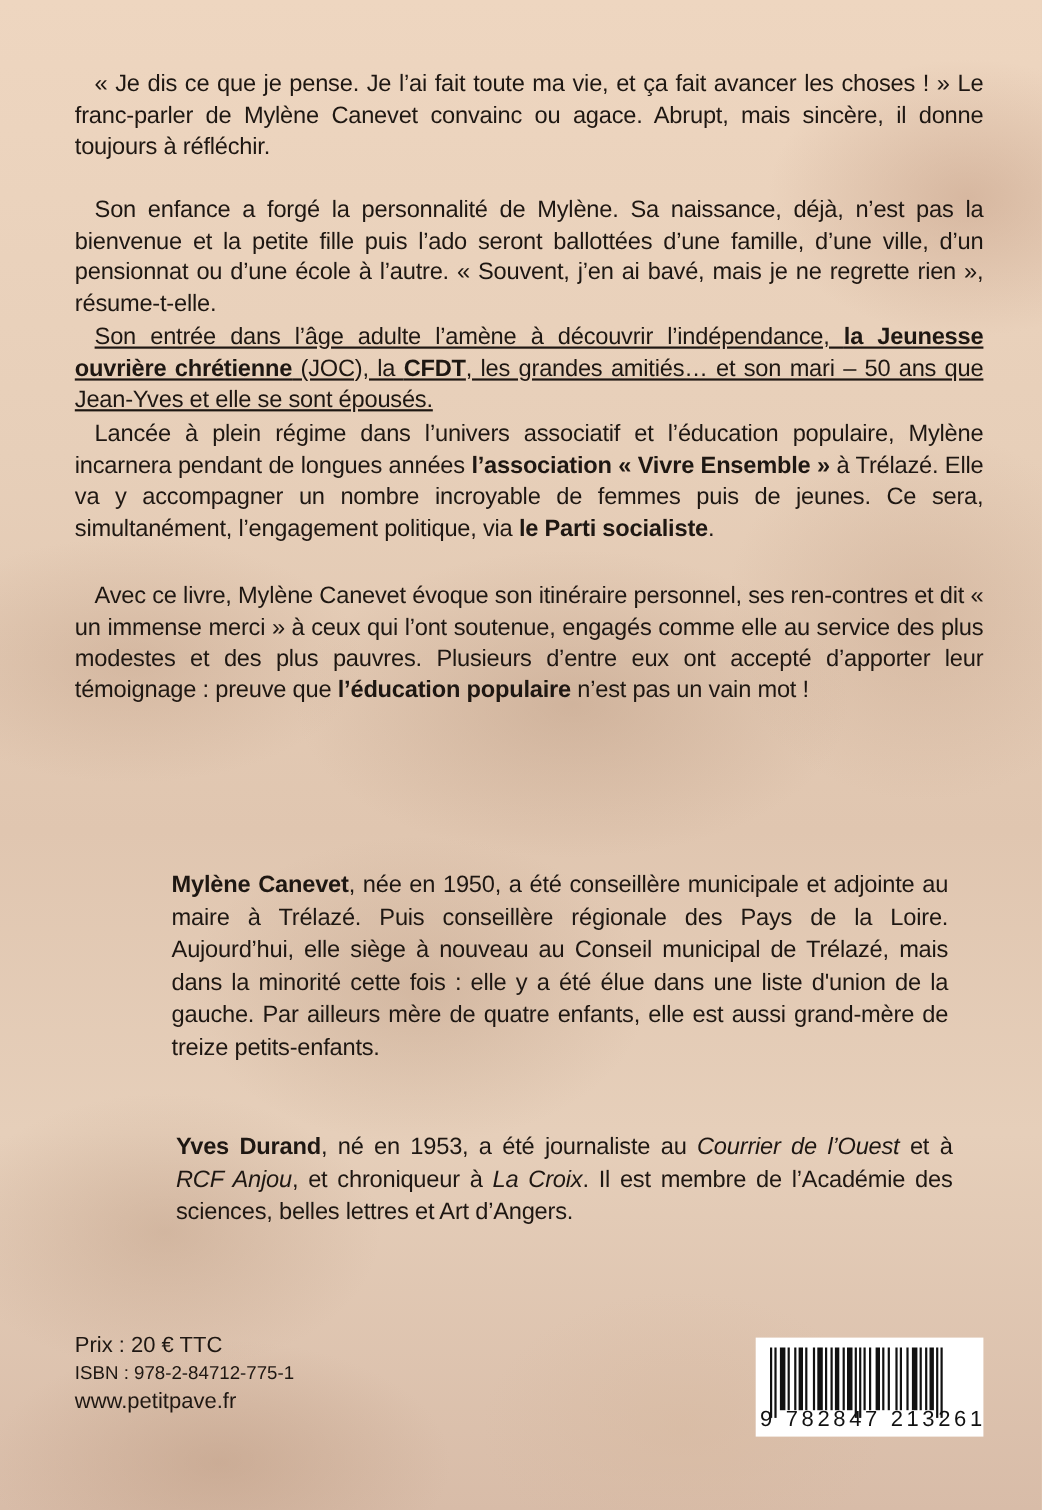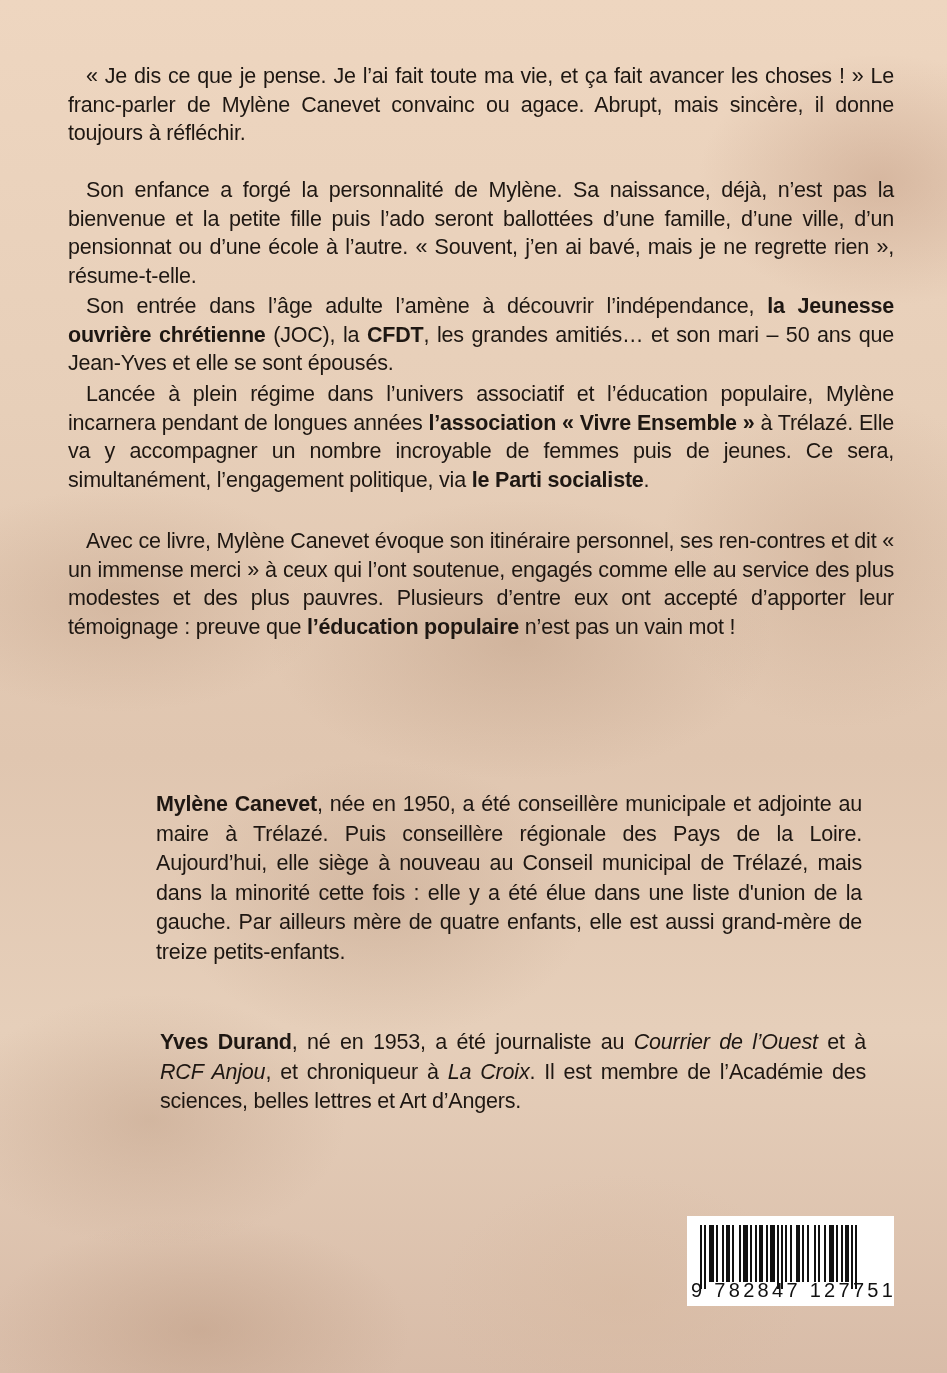--- a/index.html
+++ b/index.html
@@ -65,31 +65,36 @@
 <body>
 
 <div class="bg"></div>
 
 <div class="content">
 
   <p class="para" style="top:62px;margin:0;"><span class="indent"></span><span>« Je dis ce que je pense. Je l’ai fait toute ma vie, et ça fait avancer les choses ! » Le franc-parler de Mylène Canevet convainc ou agace. Abrupt, mais sincère, il donne toujours à réfléchir.</span></p>
 
   <p class="para" style="top:176px;margin:0;"><span class="indent"></span><span>Son enfance a forgé la personnalité de Mylène. Sa naissance, déjà, n’est pas la bienvenue et la petite fille puis l’ado seront ballottées d’une famille, d’une ville, d’un  pensionnat ou d’une école à l’autre. « Souvent, j’en ai bavé, mais je ne regrette rien », résume-t-elle.</span></p>
 
-  <p class="para" style="top:292px;margin:0;"><span class="indent"></span><span>Son entrée dans l’âge adulte l’amène à découvrir l’indépendance, </span><b>la Jeunesse ouvrière chrétienne</b><span> (JOC), la </span><b>CFDT</b><span>, les grandes amitiés… et son mari – 50 ans que Jean-Yves et elle se sont épousés.</span></p>
+  <p class="para" style="top:292px;margin:0;text-decoration:underline;"><span class="indent"></span><span>Son entrée dans l’âge adulte l’amène à découvrir l’indépendance, </span><b>la Jeunesse ouvrière chrétienne</b><span> (JOC), la </span><b>CFDT</b><span>, les grandes amitiés… et son mari – 50 ans que Jean-Yves et elle se sont épousés.</span></p>
 
   <p class="para" style="top:380px;margin:0;"><span class="indent"></span><span>Lancée à plein régime dans l’univers associatif et l’éducation populaire, Mylène incarnera pendant de longues années </span><b>l’association « Vivre Ensemble »</b><span> à Trélazé. Elle va y accompagner un nombre incroyable de femmes puis de jeunes. Ce sera, simultanément, l’engagement politique, via </span><b>le Parti socialiste</b><span>.</span></p>
 
   <p class="para" style="top:527px;margin:0;"><span class="indent"></span><span>Avec ce livre, Mylène Canevet évoque son itinéraire personnel, ses ren-contres et dit « un immense merci » à ceux qui l’ont soutenue, engagés comme elle au service des plus modestes et des plus pauvres. Plusieurs d’entre eux ont accepté d’apporter leur témoignage : preuve que </span><b>l’éducation populaire</b><span> n’est pas un vain mot !</span></p>
 
 
   <p class="bio" style="top:790px;margin:0;"><span class="indent" style="display:inline-block;width:0;"></span><b>Mylène Canevet</b><span>, née en 1950, a été conseillère municipale et adjointe au maire à Trélazé. Puis conseillère régionale des Pays de la Loire. Aujourd’hui, elle siège à nouveau au Conseil municipal de Trélazé, mais dans la minorité cette fois : elle y a été élue dans une liste d'union de la gauche. Par ailleurs mère de quatre enfants, elle est aussi grand-mère de treize petits-enfants.</span></p>
 
   <p class="bio" style="top:1024px;margin:4px;"><b>Yves Durand</b><span>, né en 1953, a été journaliste au </span><i>Courrier de l’Ouest</i><span> et à </span><i>RCF Anjou</i><span>, et chroniqueur à </span><i>La Croix</i><span>. Il est membre de l’Académie des sciences, belles lettres et Art d’Angers.</span></p>
 
+  <div class="footer-info">
+    <div>Prix : 20 € TTC</div>
+    <div class="isbn">ISBN : 978-2-84712-775-1</div>
+    <div>www.petitpave.fr</div>
+  </div>
 
   <div class="barcode-box">
     <div class="bars">
       <span class="g" style="width:2px"></span>
         <span class="s" style="width:2px"></span>
         <span class="g" style="width:2px"></span>
       <span class="s" style="width:3px"></span>
         <span style="width:5px"></span>
         <span class="s" style="width:2px"></span>
         <span style="width:2px"></span>
@@ -139,16 +144,16 @@
         <span style="width:2px"></span>
         <span class="s" style="width:3px"></span>
       <span style="width:2px"></span>
         <span class="s" style="width:2px"></span>
         <span style="width:4px"></span>
         <span class="s" style="width:2px"></span>
       <span class="g" style="width:2px"></span>
         <span class="s" style="width:2px"></span>
         <span class="g" style="width:2px"></span>
     </div>
-    <div class="barcode-num">9 782847 127751</div>
+    <div class="barcode-num">9 782847 213261</div>
   </div>
 
 </div>
 
 </body></html>

